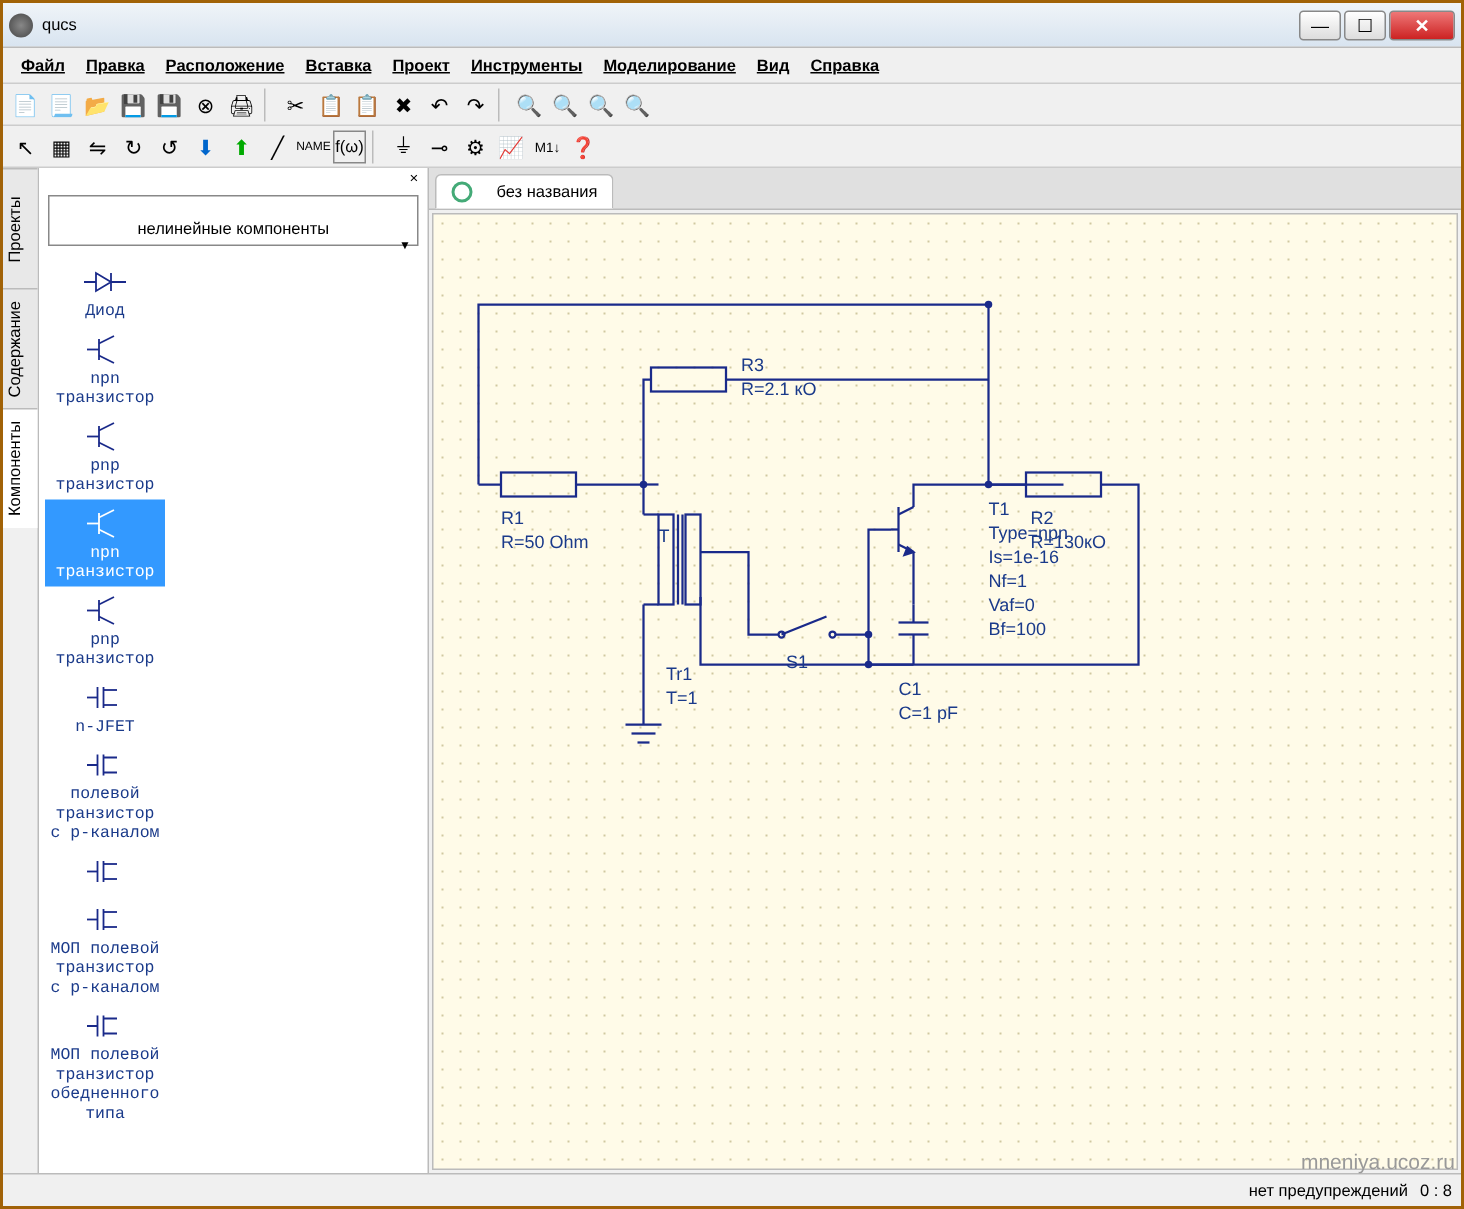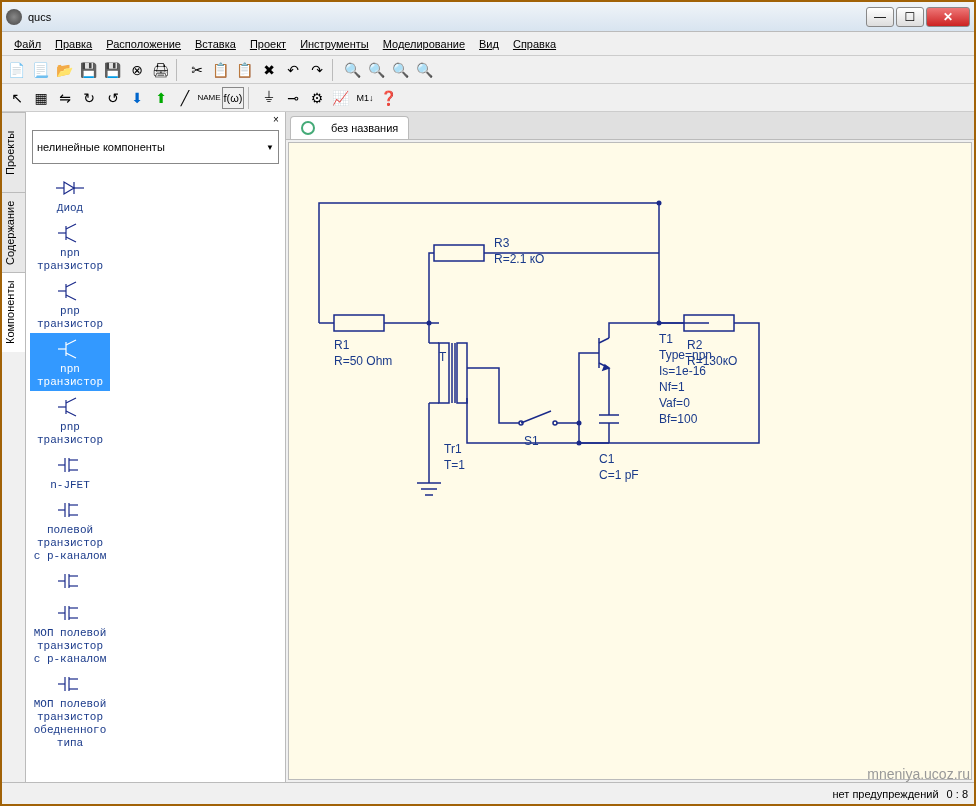--- a/index.html
+++ b/index.html
@@ -4,32 +4,32 @@
 <style>
 * { box-sizing: border-box; margin: 0; padding: 0; font-family: Tahoma, sans-serif; font-size: 11px; }
 body { background: #d4e4f0; width: 976px; height: 806px; overflow: hidden; position: relative; }
 .window { width: 976px; height: 806px; border: 2px solid #a16207; background: #f0f0f0; display: flex; flex-direction: column; }
 .titlebar { height: 30px; background: linear-gradient(#f0f4f8,#d8e4f0); display: flex; align-items: center; padding: 0 4px; border-bottom: 1px solid #bbb; }
 .titlebar .icon { width: 16px; height: 16px; background: radial-gradient(circle,#888,#444); border-radius: 50%; margin-right: 6px; }
 .titlebar .spacer { flex: 1; }
 .winbtn { width: 28px; height: 20px; margin-left: 2px; border: 1px solid #888; border-radius: 3px; background: linear-gradient(#fff,#ddd); display: flex; align-items: center; justify-content: center; cursor: pointer; font-size: 12px; }
 .winbtn.close { background: linear-gradient(#e77,#c22); color: #fff; font-weight: bold; width: 44px; }
 .menubar { height: 24px; background: #f0f0f0; display: flex; align-items: center; padding: 0 6px; gap: 2px; border-bottom: 1px solid #ccc; }
-.menubar span { padding: 2px 6px; cursor: pointer; }
+.menubar span { padding: 2px 6px; cursor: pointer; font-weight: bold; }
 .menubar span u { text-decoration: underline; }
 .toolbar { height: 28px; background: #f0f0f0; display: flex; align-items: center; padding: 0 4px; gap: 2px; border-bottom: 1px solid #ccc; }
 .tb { width: 22px; height: 22px; border: 1px solid transparent; display: flex; align-items: center; justify-content: center; cursor: pointer; font-size: 14px; }
 .tbsep { width: 6px; height: 22px; border-left: 1px solid #bbb; margin: 0 2px; }
 .body { flex: 1; display: flex; overflow: hidden; }
 .sidetabs { width: 24px; background: #f0f0f0; border-right: 1px solid #bbb; display: flex; flex-direction: column; }
 .sidetab { flex: 0 0 auto; height: 80px; writing-mode: vertical-rl; transform: rotate(180deg); text-align: center; padding: 4px 2px; cursor: pointer; border-bottom: 1px solid #bbb; background: #e8e8e8; }
 .sidetab.active { background: #fff; }
 .leftpanel { width: 260px; background: #fff; border-right: 1px solid #bbb; display: flex; flex-direction: column; position: relative; }
 .panelclose { position: absolute; top: 2px; right: 2px; width: 14px; height: 14px; font-size: 10px; text-align: center; cursor: pointer; }
-.dropdown { margin: 18px 6px 4px 6px; height: 22px; border: 1px solid #888; background: #fff; display: flex; align-items: center; padding: 16px 4px; cursor: pointer; }
+.dropdown { margin: 18px 6px 4px 6px; height: 22px; border: 1px solid #888; background: #fff; display: flex; align-items: center; padding: 16px 4px; cursor: pointer; flex-direction: column; }
 .dropdown .arrow { margin-left: auto; font-size: 8px; }
 .comps { flex: 1; overflow: auto; padding: 4px; }
 .comp { width: 80px; text-align: center; padding: 2px; cursor: pointer; color: #1a3a8a; }
 .comp .sym { height: 28px; display: flex; align-items: center; justify-content: center; }
 .comp.sel { background: #3399ff; color: #fff; }
 .comp .lbl { font-size: 11px; line-height: 13px; font-family: Liberation Mono, monospace; }
 .canvas-area { flex: 1; display: flex; flex-direction: column; background: #f0f0f0; }
 .tabs { height: 28px; display: flex; align-items: flex-end; padding: 0 4px; background: #e0e0e0; border-bottom: 1px solid #bbb; }
 .tab { padding: 4px 10px; background: #fff; border: 1px solid #bbb; border-bottom: none; border-radius: 4px 4px 0 0; display: flex; align-items: center; gap: 16px; cursor: pointer; }
 .tab .gear { width: 14px; height: 14px; border: 2px solid #4a7; border-radius: 50%; position: relative; }

